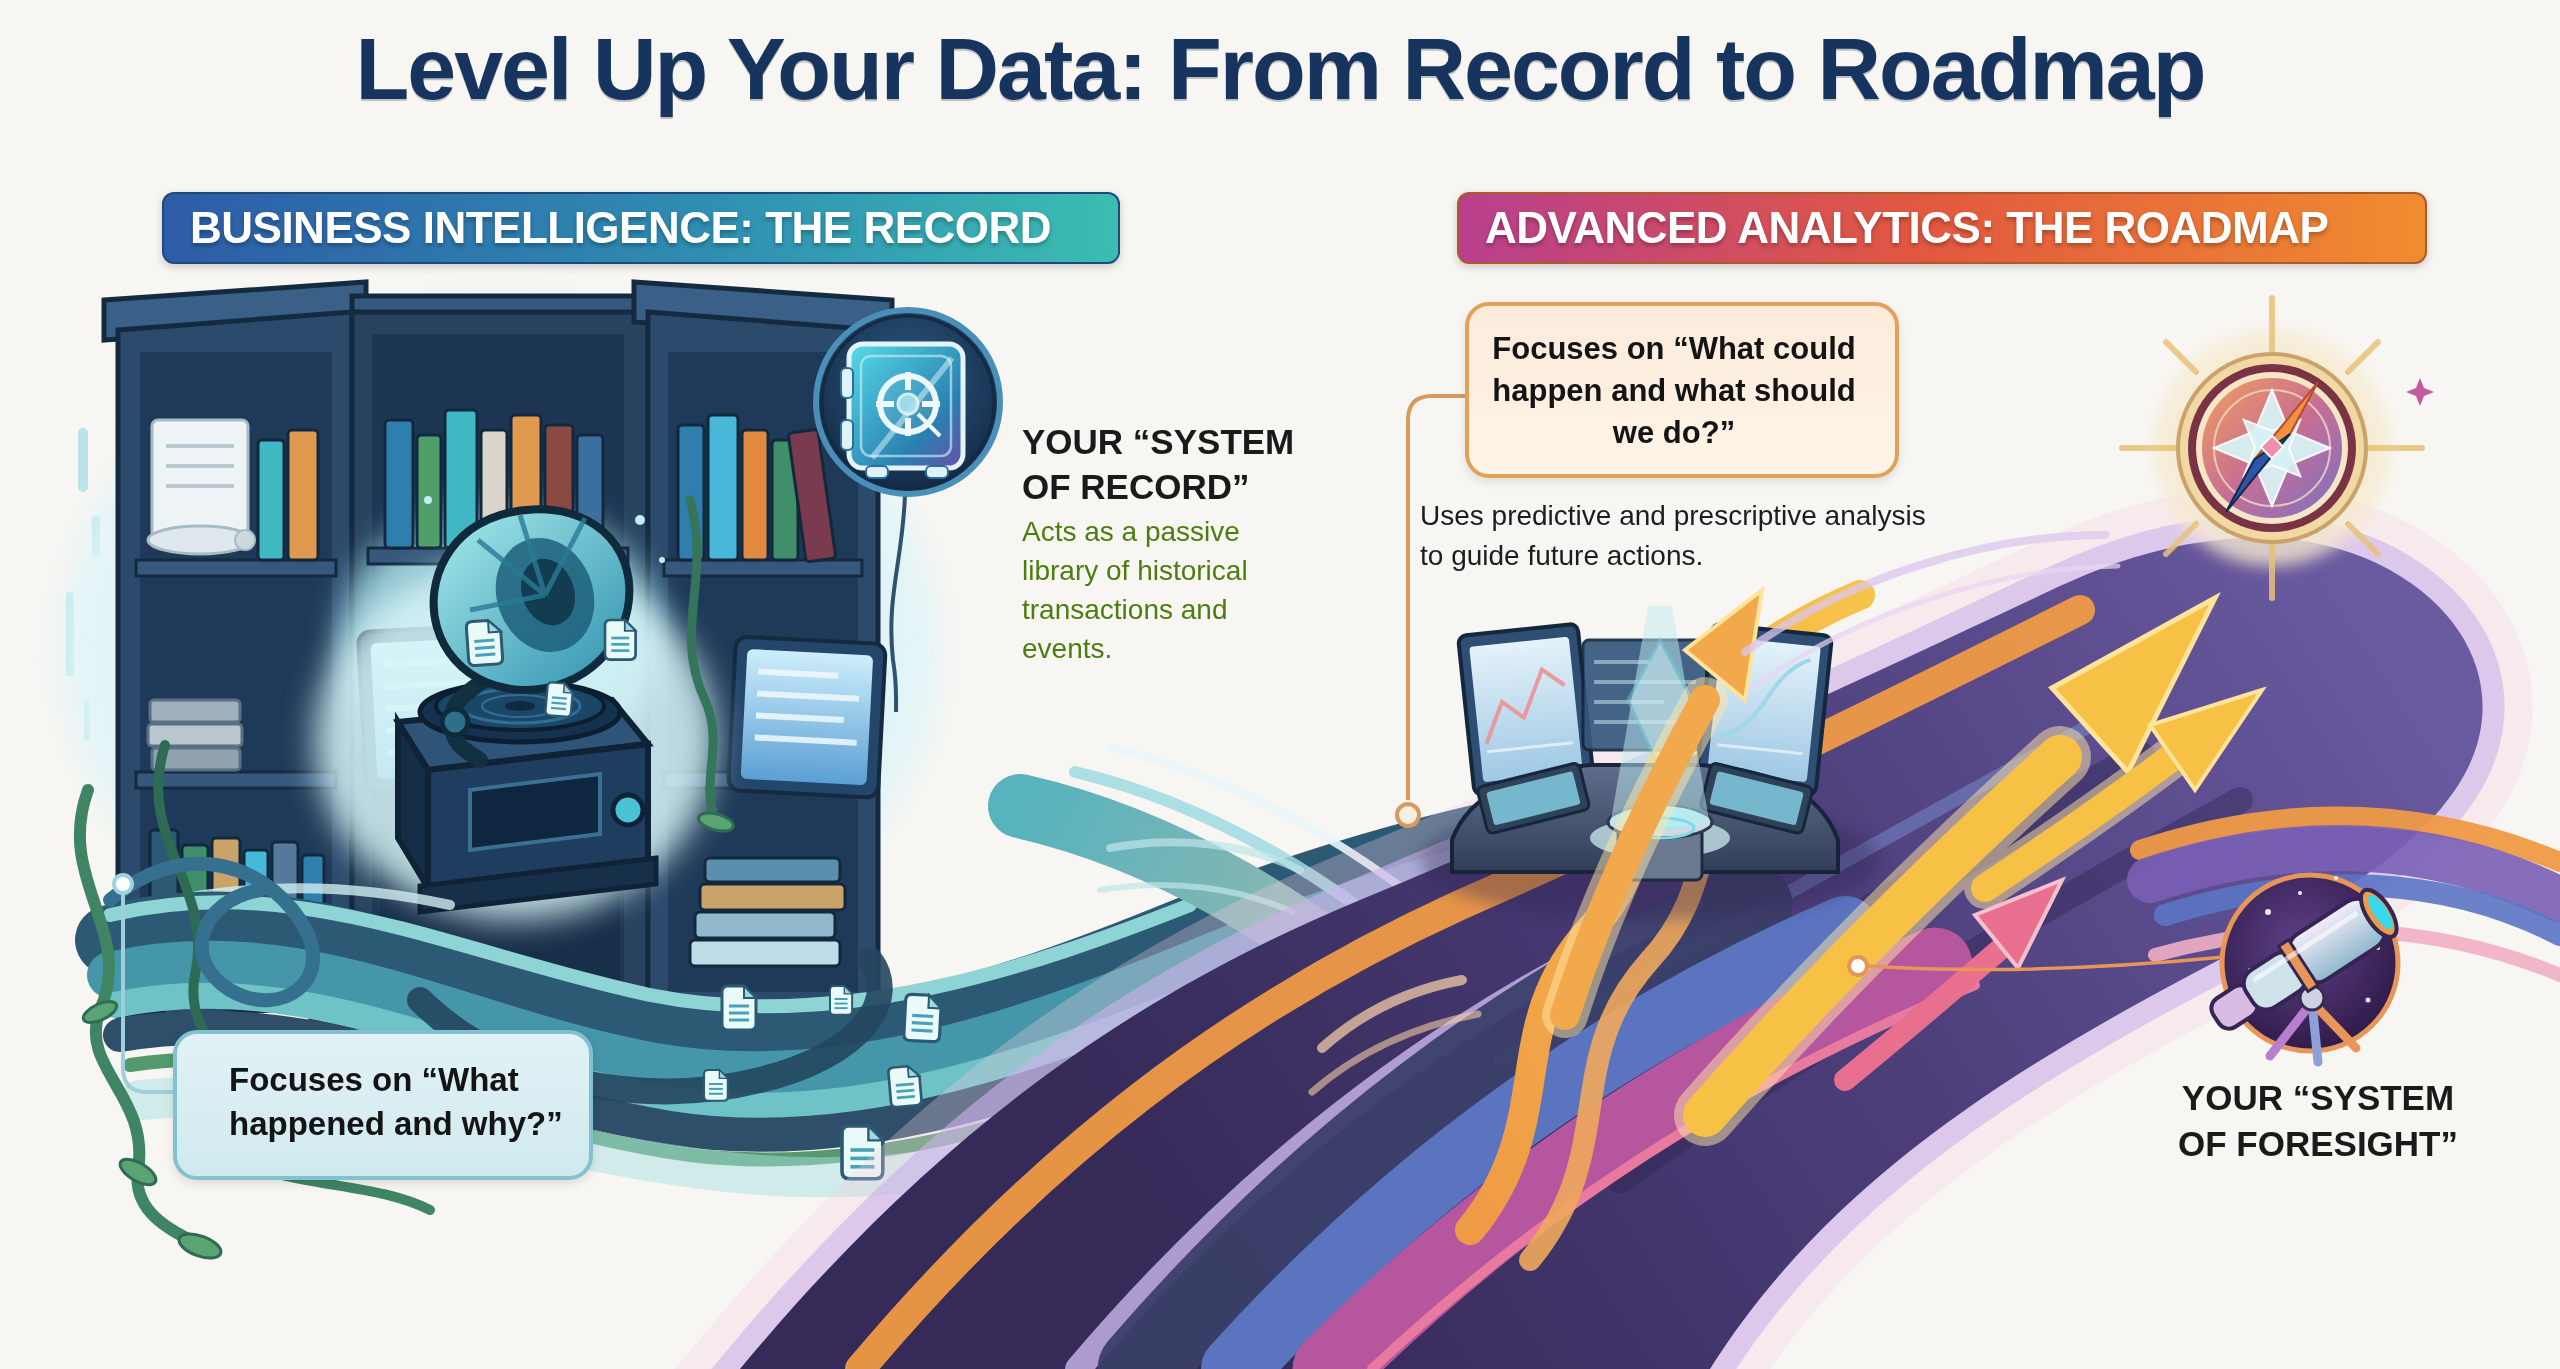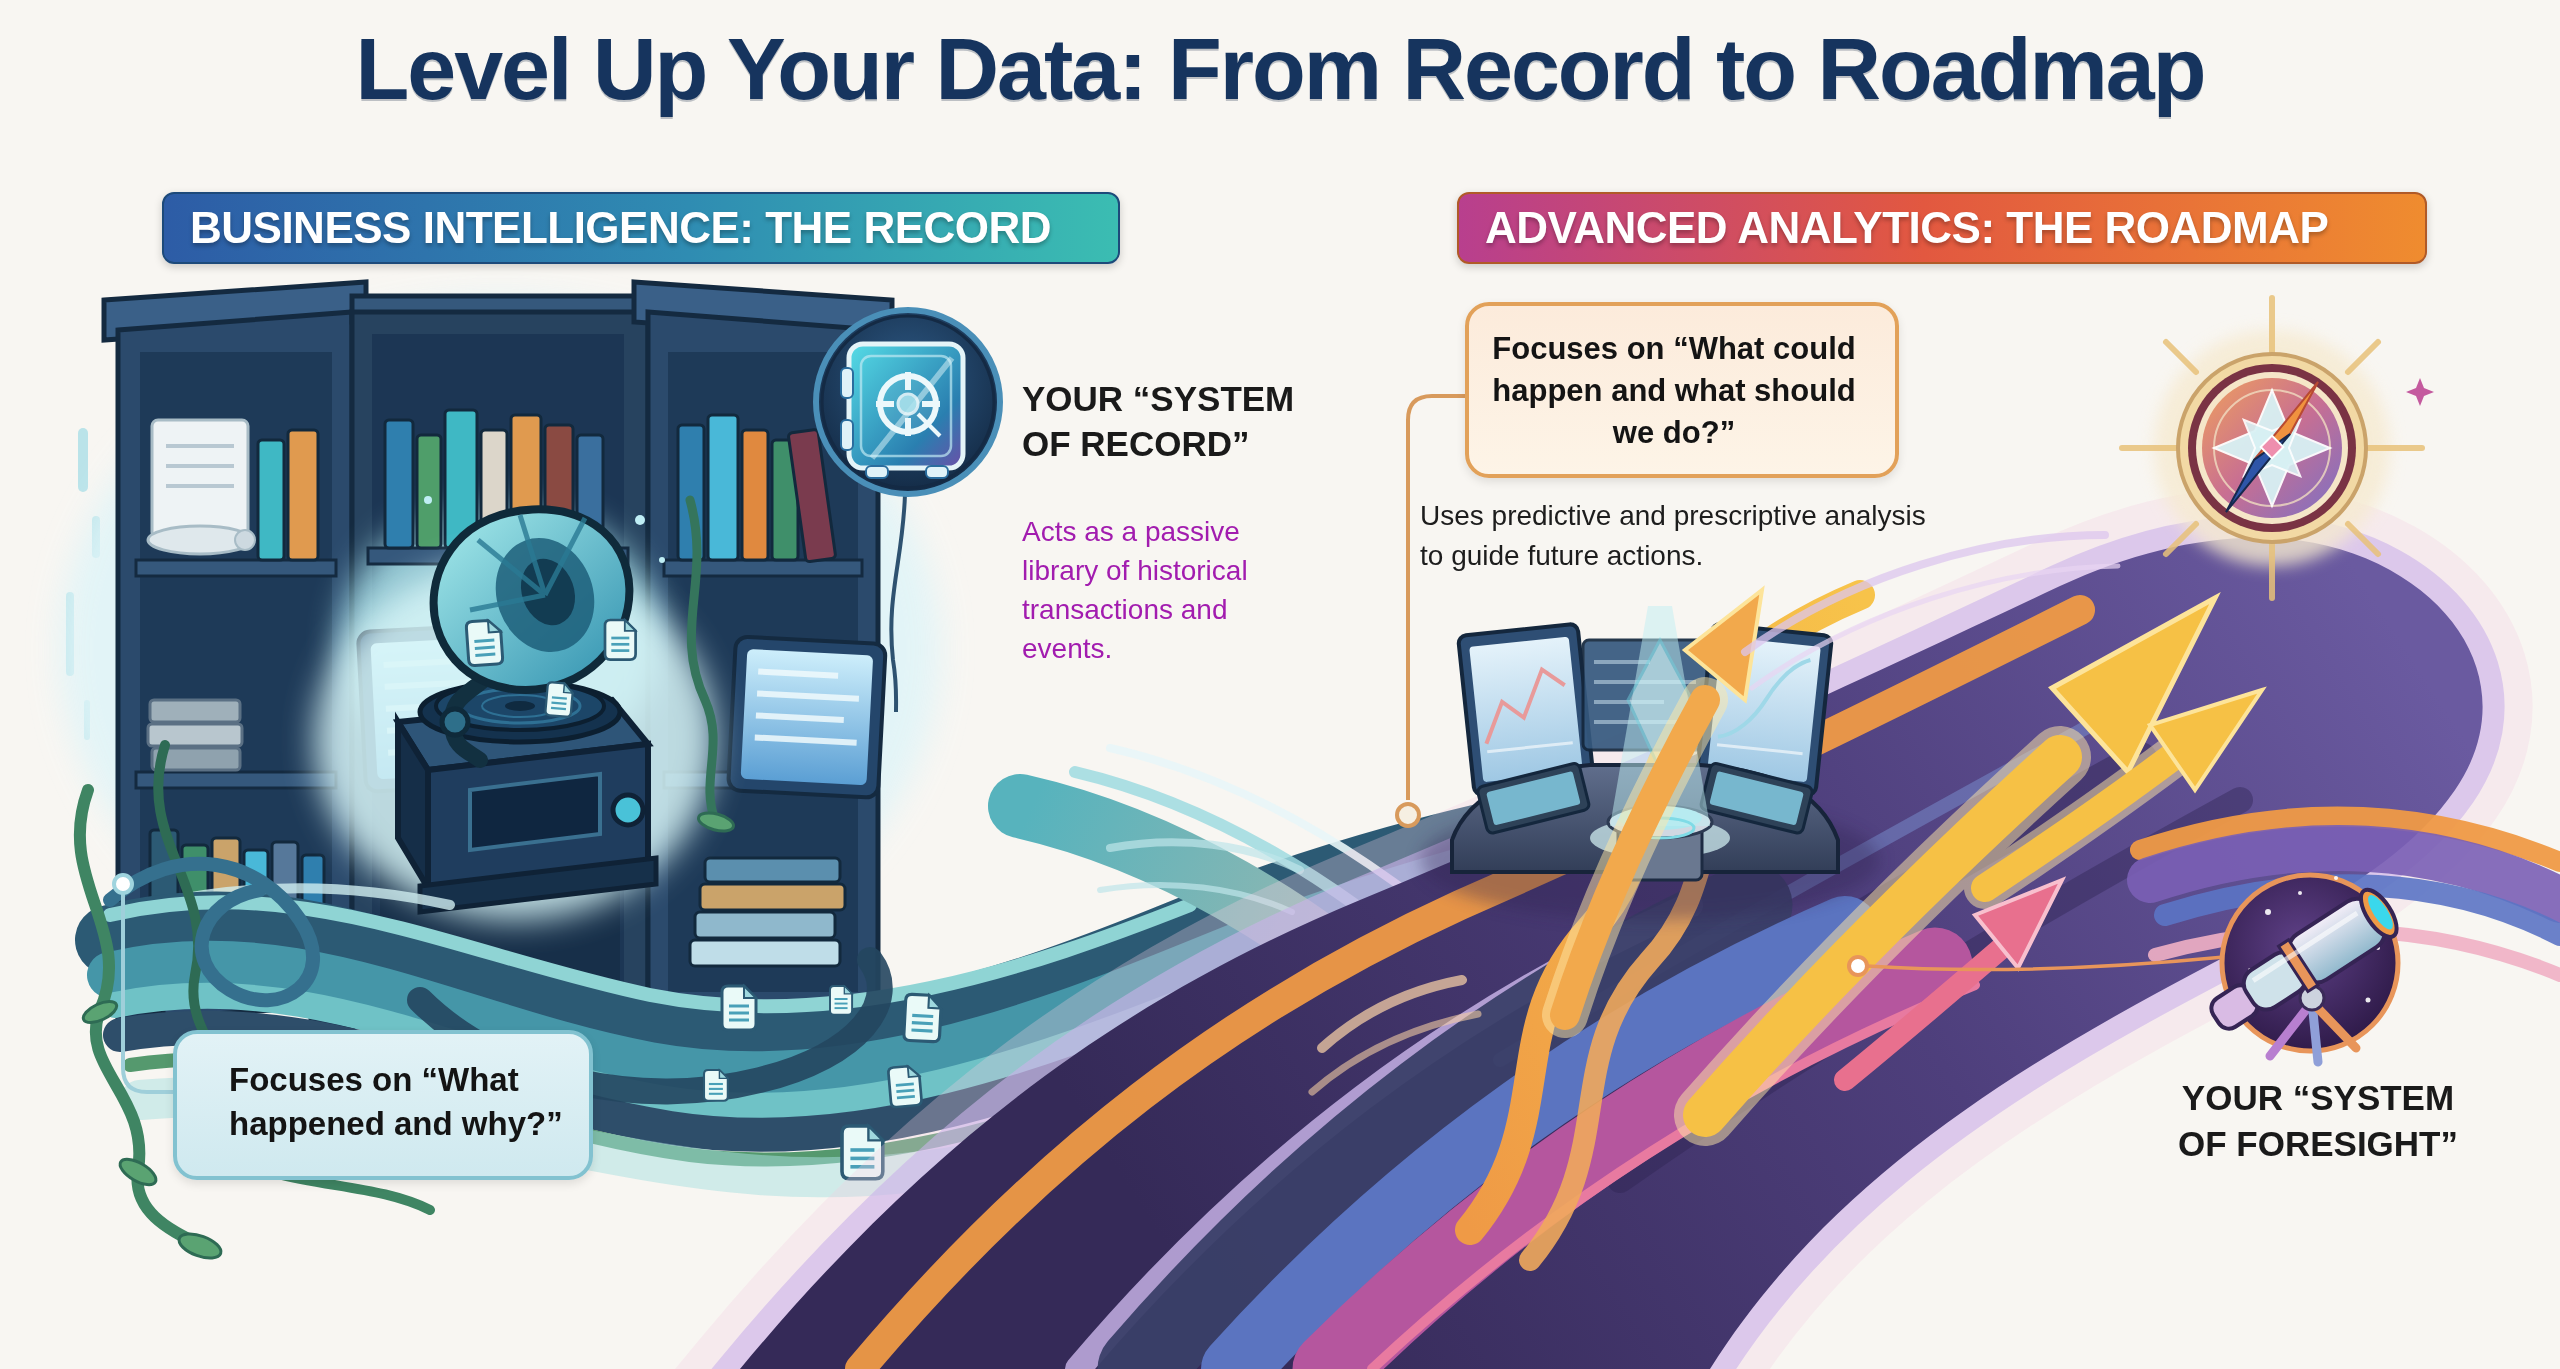--- a/index.html
+++ b/index.html
@@ -24,22 +24,22 @@
     left:162px;width:958px;
     background:linear-gradient(90deg,#2d5ca6 0%,#2f8cb2 55%,#3bbdb2 100%);
     border:2px solid #1d4a7a;
   }
   .banner-right{
     left:1457px;width:970px;
     background:linear-gradient(90deg,#b83f8e 0%,#e25840 48%,#ef8c2f 100%);
     border:2px solid #b05a28;
   }
   .block-heading{font-weight:bold;color:#1a1a1a;}
-  .record-heading{left:1022px;top:376px;width:300px;font-size:35px;line-height:45px;}
-  .record-body{left:1022px;top:512px;width:285px;font-size:28px;line-height:39px;color:#a21caf;}
+  .record-heading{left:1022px;top:419px;width:300px;font-size:35px;line-height:45px;}
+  .record-body{left:1022px;top:512px;width:285px;font-size:28px;line-height:39px;color:#4d7c0f;}
   .callout{
     box-sizing:border-box;border-radius:24px;font-weight:bold;color:#141414;
     box-shadow:0 4px 10px rgba(0,0,0,.10);
   }
   .callout-left{
     left:173px;top:1030px;width:420px;height:150px;
     background:linear-gradient(180deg,#e2f2f6 0%,#cfe9ef 100%);
     border:4px solid #82c2d0;
     padding:24px 14px 0 52px;font-size:33px;line-height:44px;
   }

